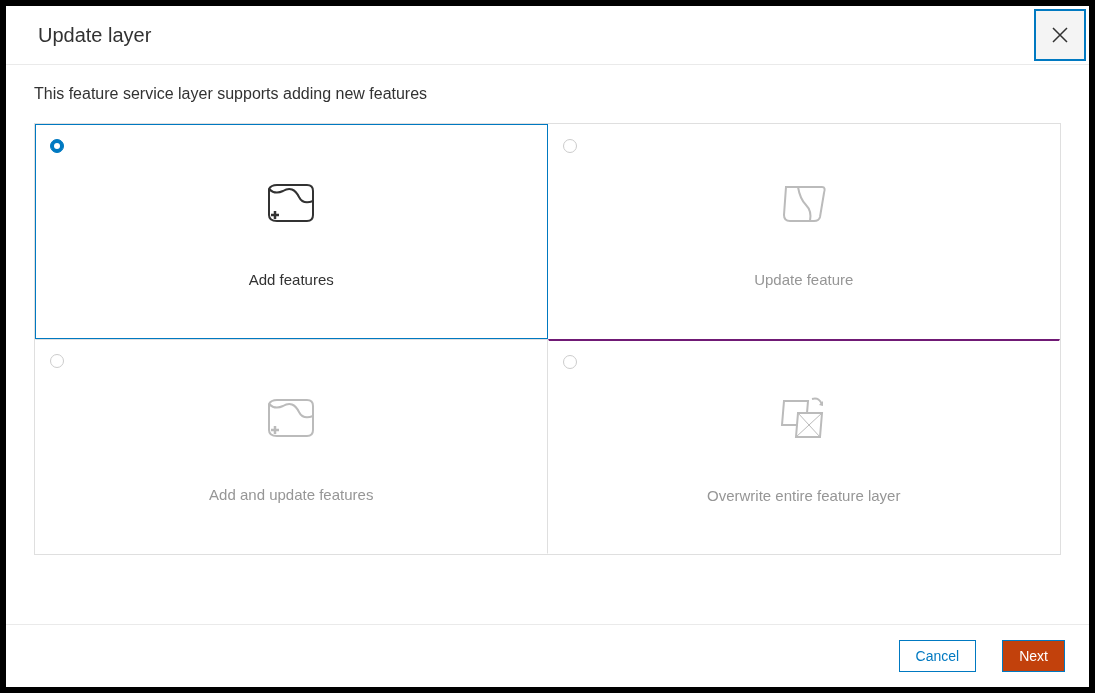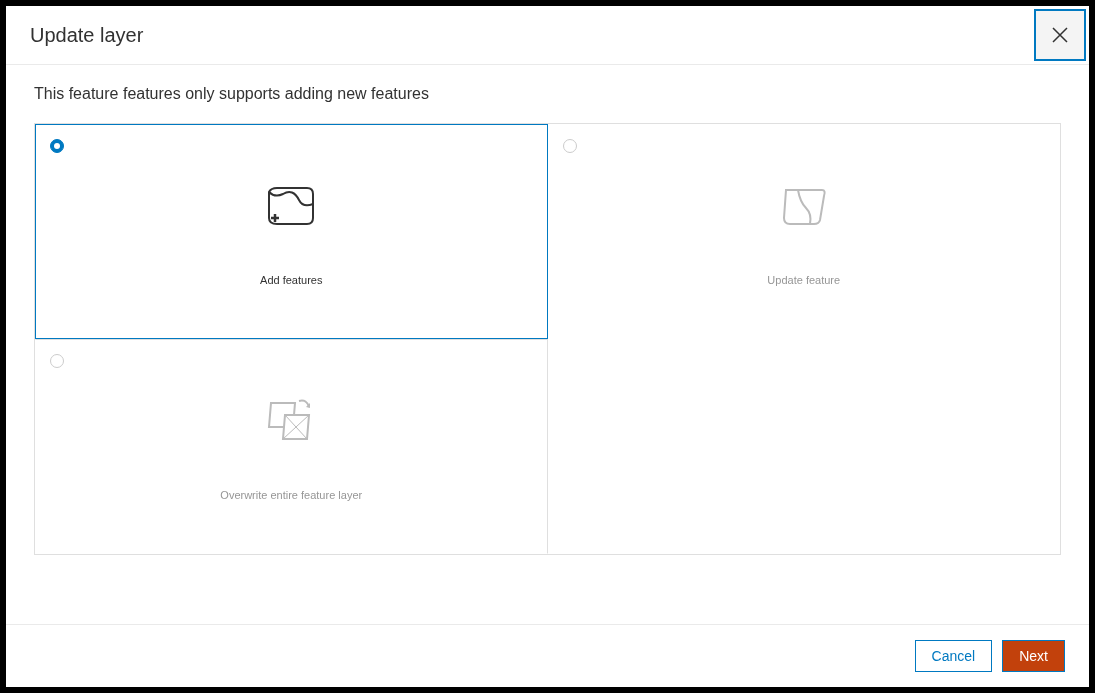--- a/index.html
+++ b/index.html
@@ -24,21 +24,21 @@
       background: #fff;
       display: flex;
       flex-direction: column;
     }
     .modal-header {
       display: flex;
       align-items: center;
       justify-content: space-between;
       height: 59px;
       border-bottom: 1px solid #eaeaea;
-      padding-left: 24px;
+      padding-left: 32px;
     }
     .modal-title {
       font-size: 20px;
       color: #323232;
       font-weight: 400;
     }
     .close-btn {
       width: 52px;
       height: 52px;
       margin: 3px;
@@ -85,21 +85,21 @@
     }
     .option-card.selected {
       border: 1px solid #0079c1;
     }
     .option-card:not(.selected) {
       color: #969696;
     }
     .option-card:nth-child(1) { border-right: 1px solid #dfdfdf; }
     .option-card.selected:nth-child(1) { border: 1px solid #0079c1; }
     .option-card:nth-child(3) { border-top: 1px solid #dfdfdf; border-right: 1px solid #dfdfdf; }
-    .option-card:nth-child(4) { border-top: 5px solid #701a75; }
+    .option-card:nth-child(4) { border-top: 2px solid #701a75; }
     .radio {
       position: absolute;
       top: 14px;
       left: 14px;
       width: 14px;
       height: 14px;
       border-radius: 50%;
       border: 1px solid #ccc;
       background: #fff;
     }
@@ -122,36 +122,36 @@
       height: 56px;
       display: flex;
       align-items: center;
       justify-content: center;
     }
     .card-icon svg {
       width: 56px;
       height: 56px;
     }
     .card-label {
-      font-size: 11px;
+      font-size: 15px;
       text-align: center;
     }
     .option-card.selected .card-label {
       color: #323232;
       font-weight: 500;
     }
     .option-card:not(.selected) .card-label {
       color: #969696;
     }
     .modal-footer {
       height: 62px;
       display: flex;
       align-items: center;
       justify-content: flex-end;
-      gap: 10px;
+      gap: 26px;
       padding-right: 24px;
     }
     .btn {
       height: 32px;
       padding: 0 16px;
       font-size: 14px;
       cursor: pointer;
       display: inline-flex;
       align-items: center;
       justify-content: center;
@@ -190,21 +190,21 @@
   <div class="modal-header">
     <div class="modal-title">Update layer</div>
     <div class="close-btn">
       <svg viewBox="0 0 18 18" fill="none">
         <path d="M2 2 L16 16 M16 2 L2 16"></path>
       </svg>
     </div>
   </div>
 
   <div class="modal-body">
-    <div class="body-desc">This feature features only supports adding new features</div>
+    <div class="body-desc">This feature service layer supports adding new features</div>
 
     <div class="option-grid">
 
       <div class="option-card selected">
         <div class="radio"></div>
         <div class="card-icon">
           <svg viewBox="0 0 56 56" fill="none" stroke="#323232" stroke-width="2">
             <path d="M6 14 Q8 10 14 10 L44 10 Q50 10 50 16 L50 40 Q50 46 44 46 L14 46 Q6 46 6 40 Z" fill="#fff"></path>
             <path d="M6 14 Q12 20 20 16 Q30 10 36 22 Q40 30 50 26"></path>
             <path d="M12 36 L12 44 M8 40 L16 40" stroke-width="2.5"></path>
@@ -217,20 +217,31 @@
         <div class="radio"></div>
         <div class="card-icon">
           <svg viewBox="0 0 56 56" fill="none" stroke="#bbbbbb" stroke-width="2">
             <path d="M10 12 L46 12 Q50 12 48 18 L44 42 Q43 46 38 46 L14 46 Q8 46 8 40 L10 12 Z" fill="#fff"></path>
             <path d="M22 12 Q24 24 30 30 Q36 36 34 46"></path>
           </svg>
         </div>
         <div class="card-label">Update feature</div>
       </div>
 
+      <div class="option-card">
+        <div class="radio"></div>
+        <div class="card-icon">
+          <svg viewBox="0 0 56 56" fill="none" stroke="#bbbbbb" stroke-width="2">
+            <path d="M6 14 Q8 10 14 10 L44 10 Q50 10 50 16 L50 40 Q50 46 44 46 L14 46 Q6 46 6 40 Z" fill="#fff"></path>
+            <path d="M6 14 Q12 20 20 16 Q30 10 36 22 Q40 30 50 26"></path>
+            <path d="M12 36 L12 44 M8 40 L16 40" stroke-width="2.5"></path>
+          </svg>
+        </div>
+        <div class="card-label">Add and update features</div>
+      </div>
 
       <div class="option-card">
         <div class="radio"></div>
         <div class="card-icon">
           <svg viewBox="0 0 56 56" fill="none" stroke="#bbbbbb" stroke-width="2">
             <path d="M8 10 L32 10 L30 34 L6 34 Z" fill="#fff"></path>
             <path d="M22 22 L46 22 L44 46 L20 46 Z" fill="#fff"></path>
             <path d="M22 22 L44 46 M46 22 L20 46" stroke-width="1"></path>
             <path d="M36 8 Q44 6 46 14" stroke-width="2"></path>
             <path d="M43 14 L47 15 L47 10" fill="#bbbbbb" stroke="none"></path>

